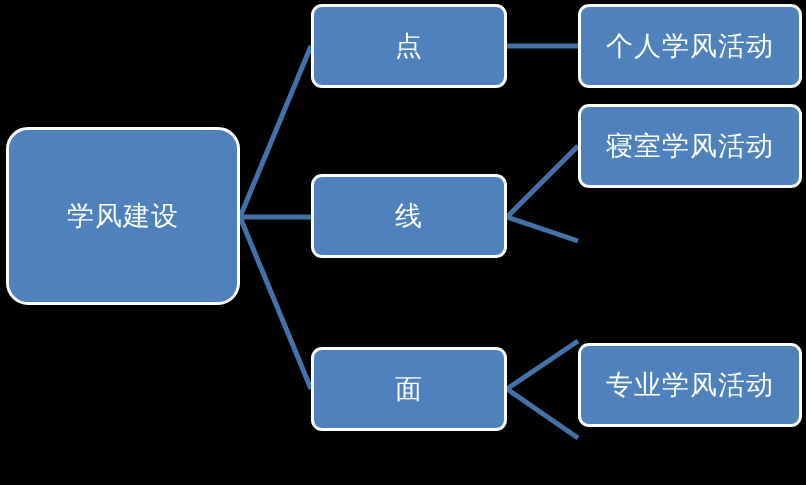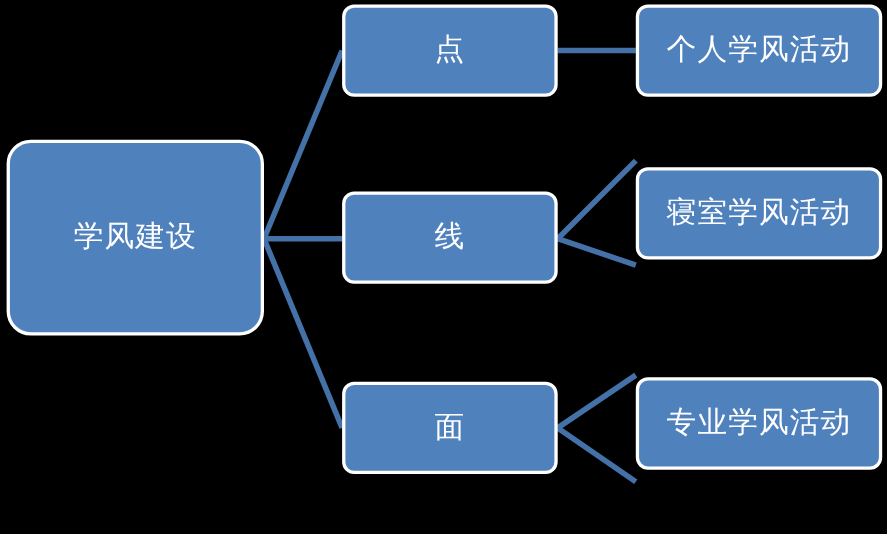--- a/index.html
+++ b/index.html
@@ -64,21 +64,21 @@
   #node-mian { top: 347px; }
   
   .node-leaf {
     left: 578px;
     width: 224px;
     height: 84px;
     font-size: 27px;
     border-radius: 11px;
   }
   #node-leaf-0 { top: 4px; }
-  #node-leaf-1 { top: 104px; margin-top: 48px; }
+  #node-leaf-1 { top: 104px; }
   #node-leaf-2 { top: 199px; }
   #node-leaf-3 { top: 299px; margin-top: 44px; }
   #node-leaf-4 { top: 396px; }
 </style>
 </head>
 <body>
 
 <div id="canvas">
 
   <svg id="connectors" viewBox="0 0 806 485" width="806" height="485" xmlns="http://www.w3.org/2000/svg">

